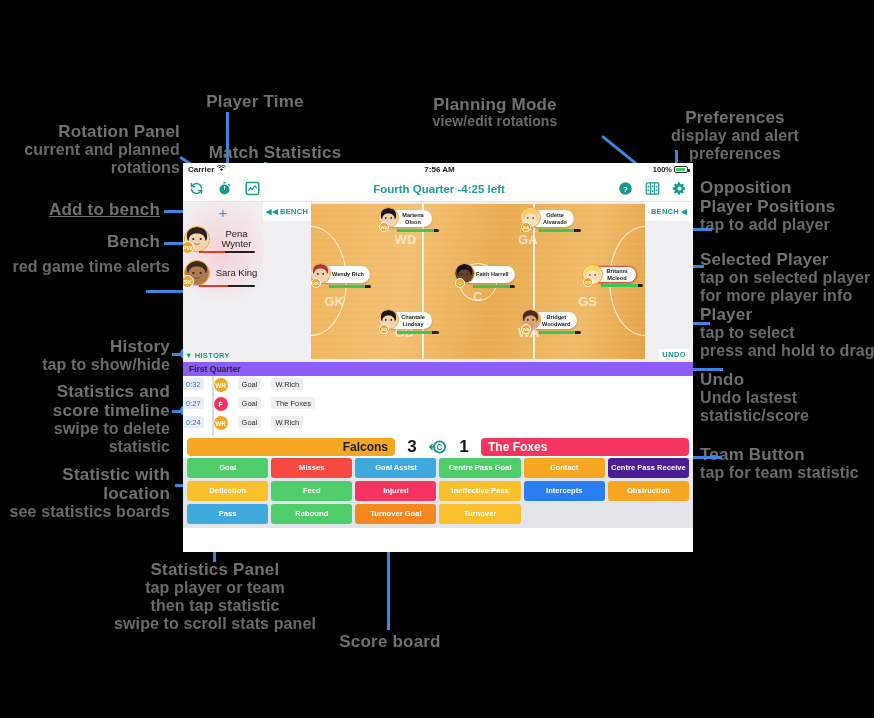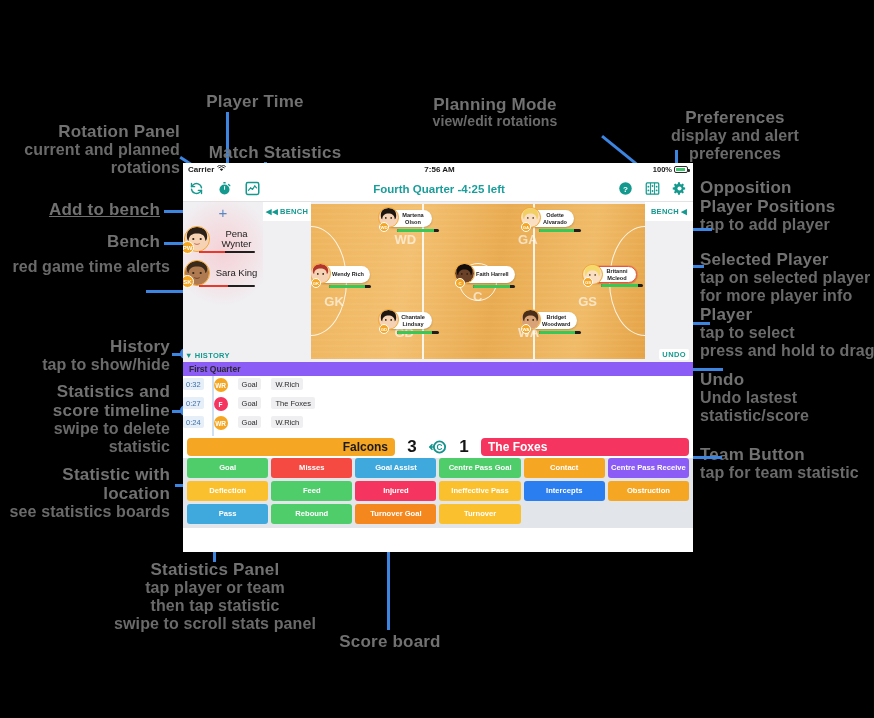--- a/index.html
+++ b/index.html
@@ -585,21 +585,21 @@
       <div class="scorenum">1</div>
       <div class="teamchip away">The Foxes</div>
     </div>
 
     <div class="statsgrid">
       <div class="stat" style="background:#4fcd6b">Goal</div>
       <div class="stat" style="background:#f44a42">Misses</div>
       <div class="stat" style="background:#3fa9dd">Goal Assist</div>
       <div class="stat" style="background:#4fcd6b">Centre Pass Goal</div>
       <div class="stat" style="background:#f5a623">Contact</div>
-      <div class="stat" style="background:#8b5cf6">Centre Pass Receive</div>
+      <div class="stat" style="background:#4c1d95">Centre Pass Receive</div>
 
       <div class="stat" style="background:#fbc02d">Deflection</div>
       <div class="stat" style="background:#4fcd6b">Feed</div>
       <div class="stat" style="background:#f5355f">Injured</div>
       <div class="stat" style="background:#fbc02d">Ineffective Pass</div>
       <div class="stat" style="background:#2a7ef0">Intercepts</div>
       <div class="stat" style="background:#f5a623">Obstruction</div>
 
       <div class="stat" style="background:#3fa9dd">Pass</div>
       <div class="stat" style="background:#4fcd6b">Rebound</div>

